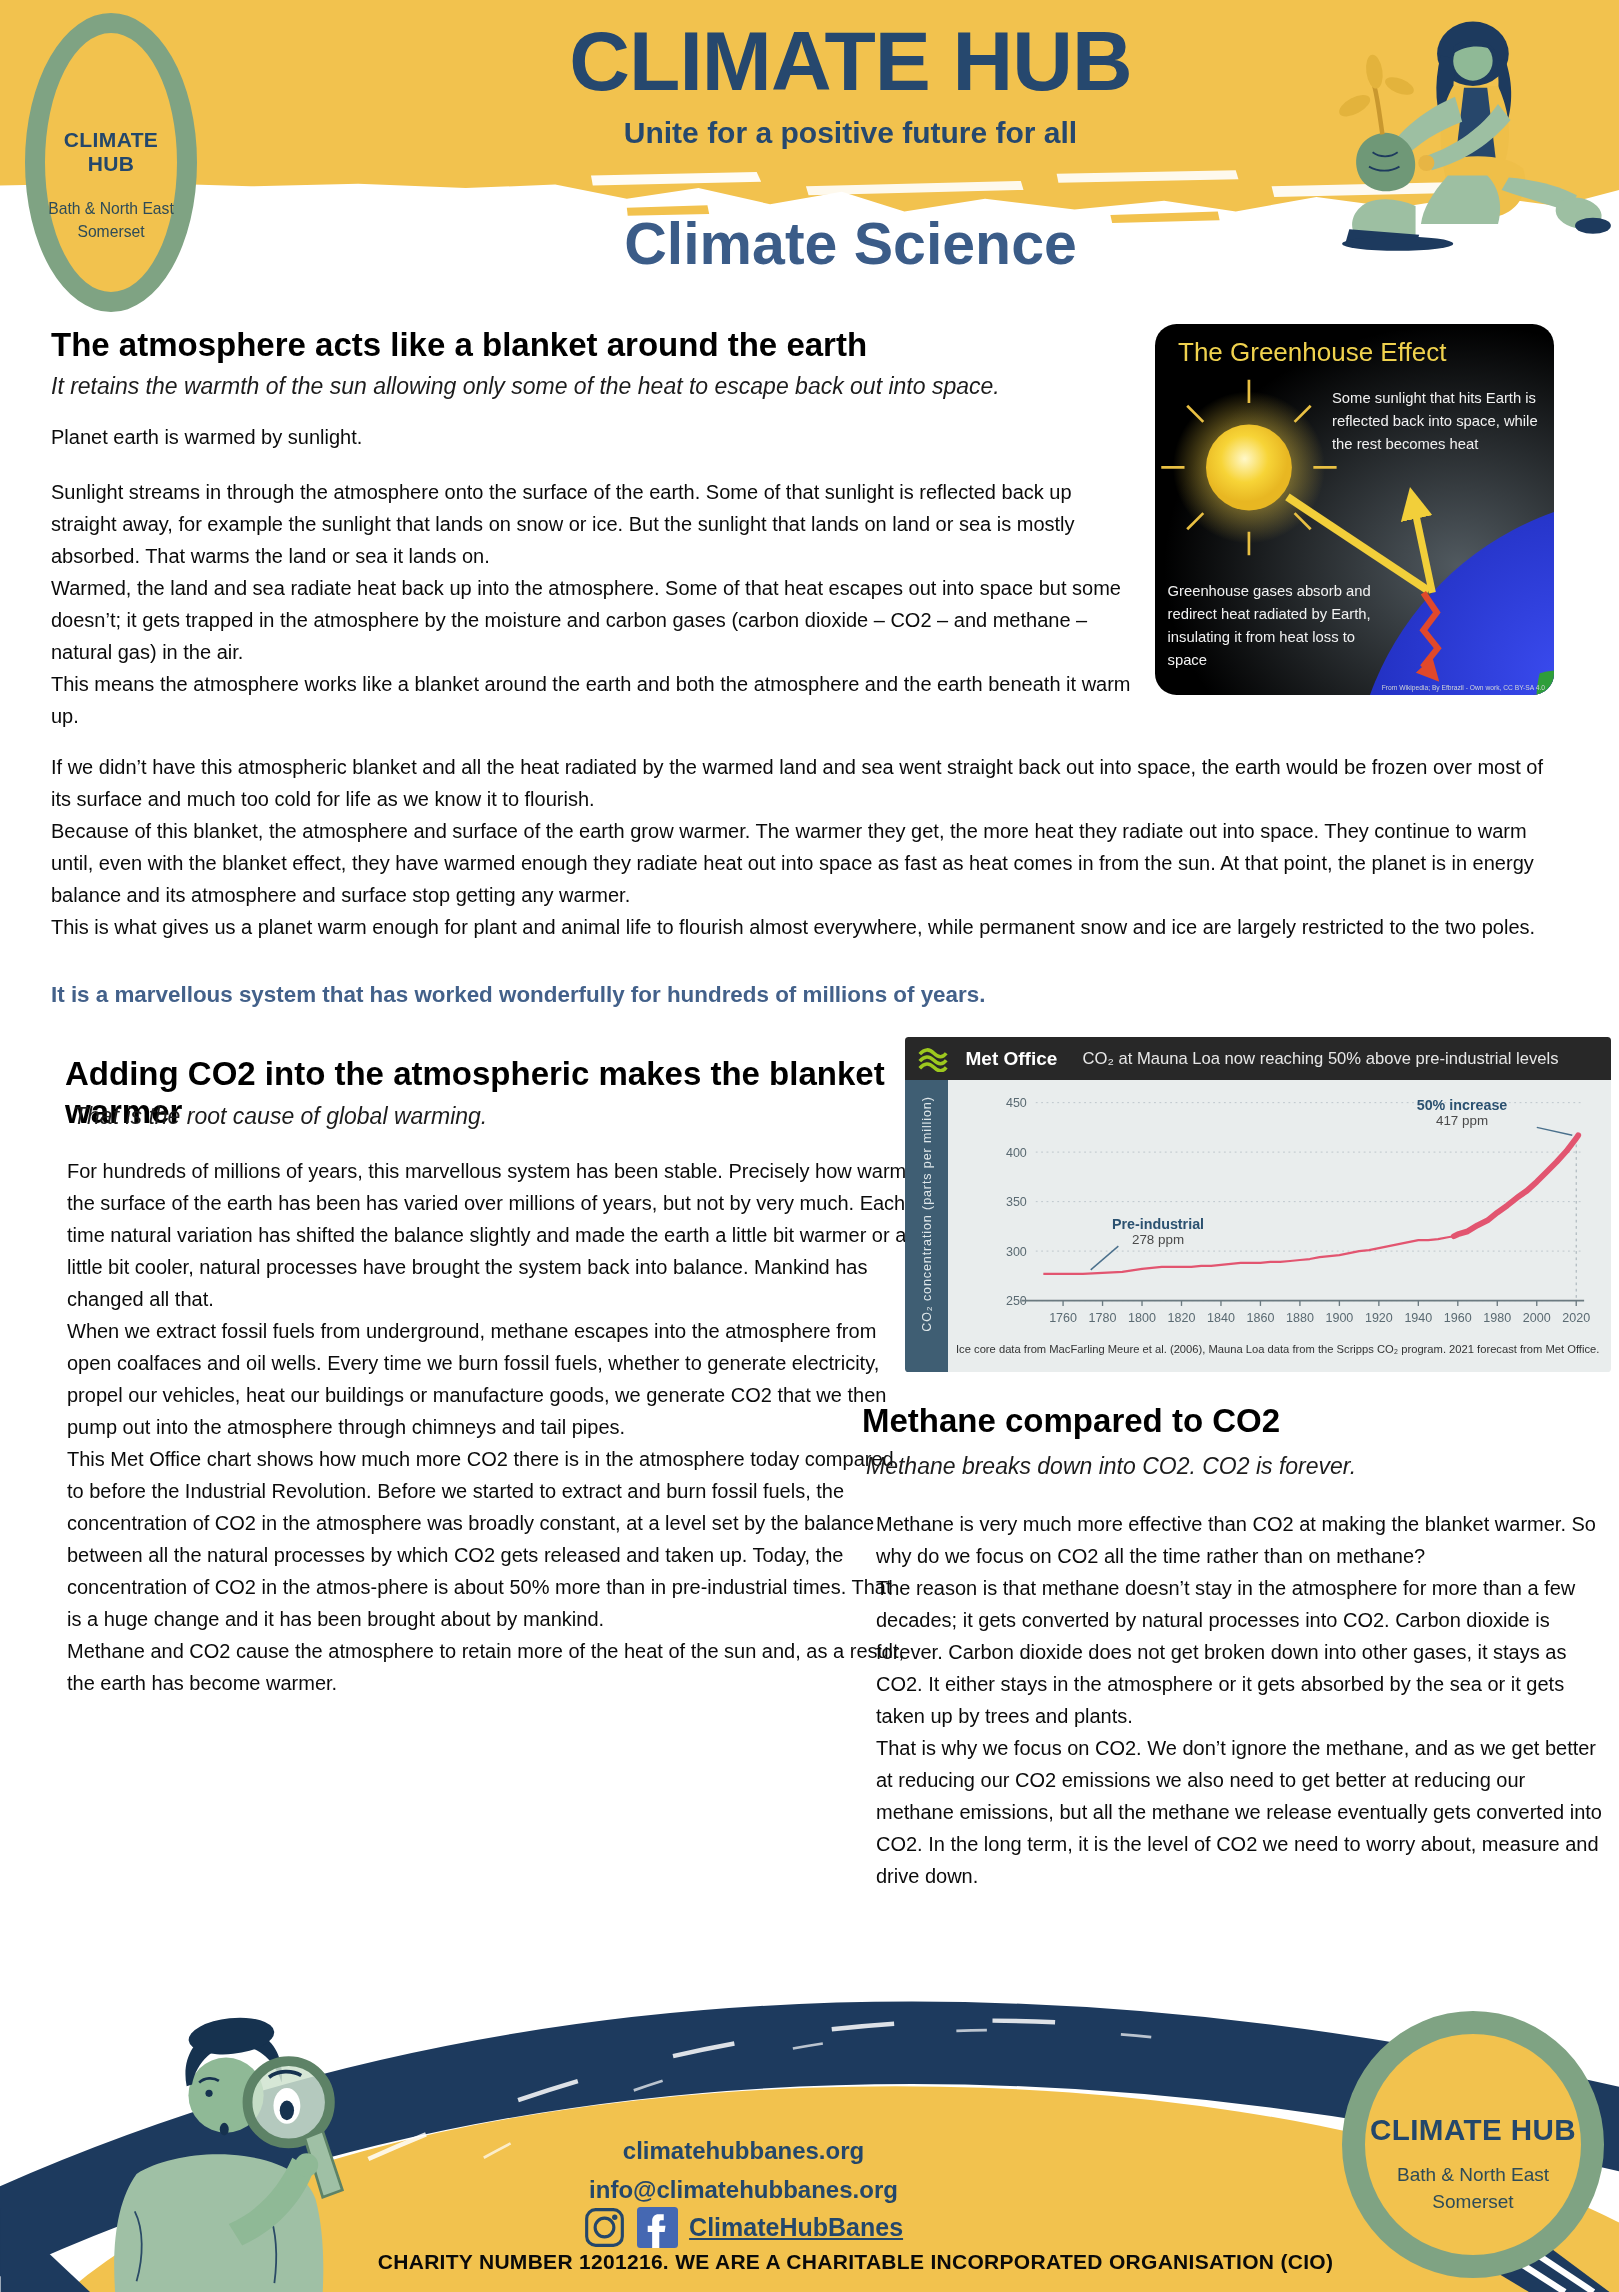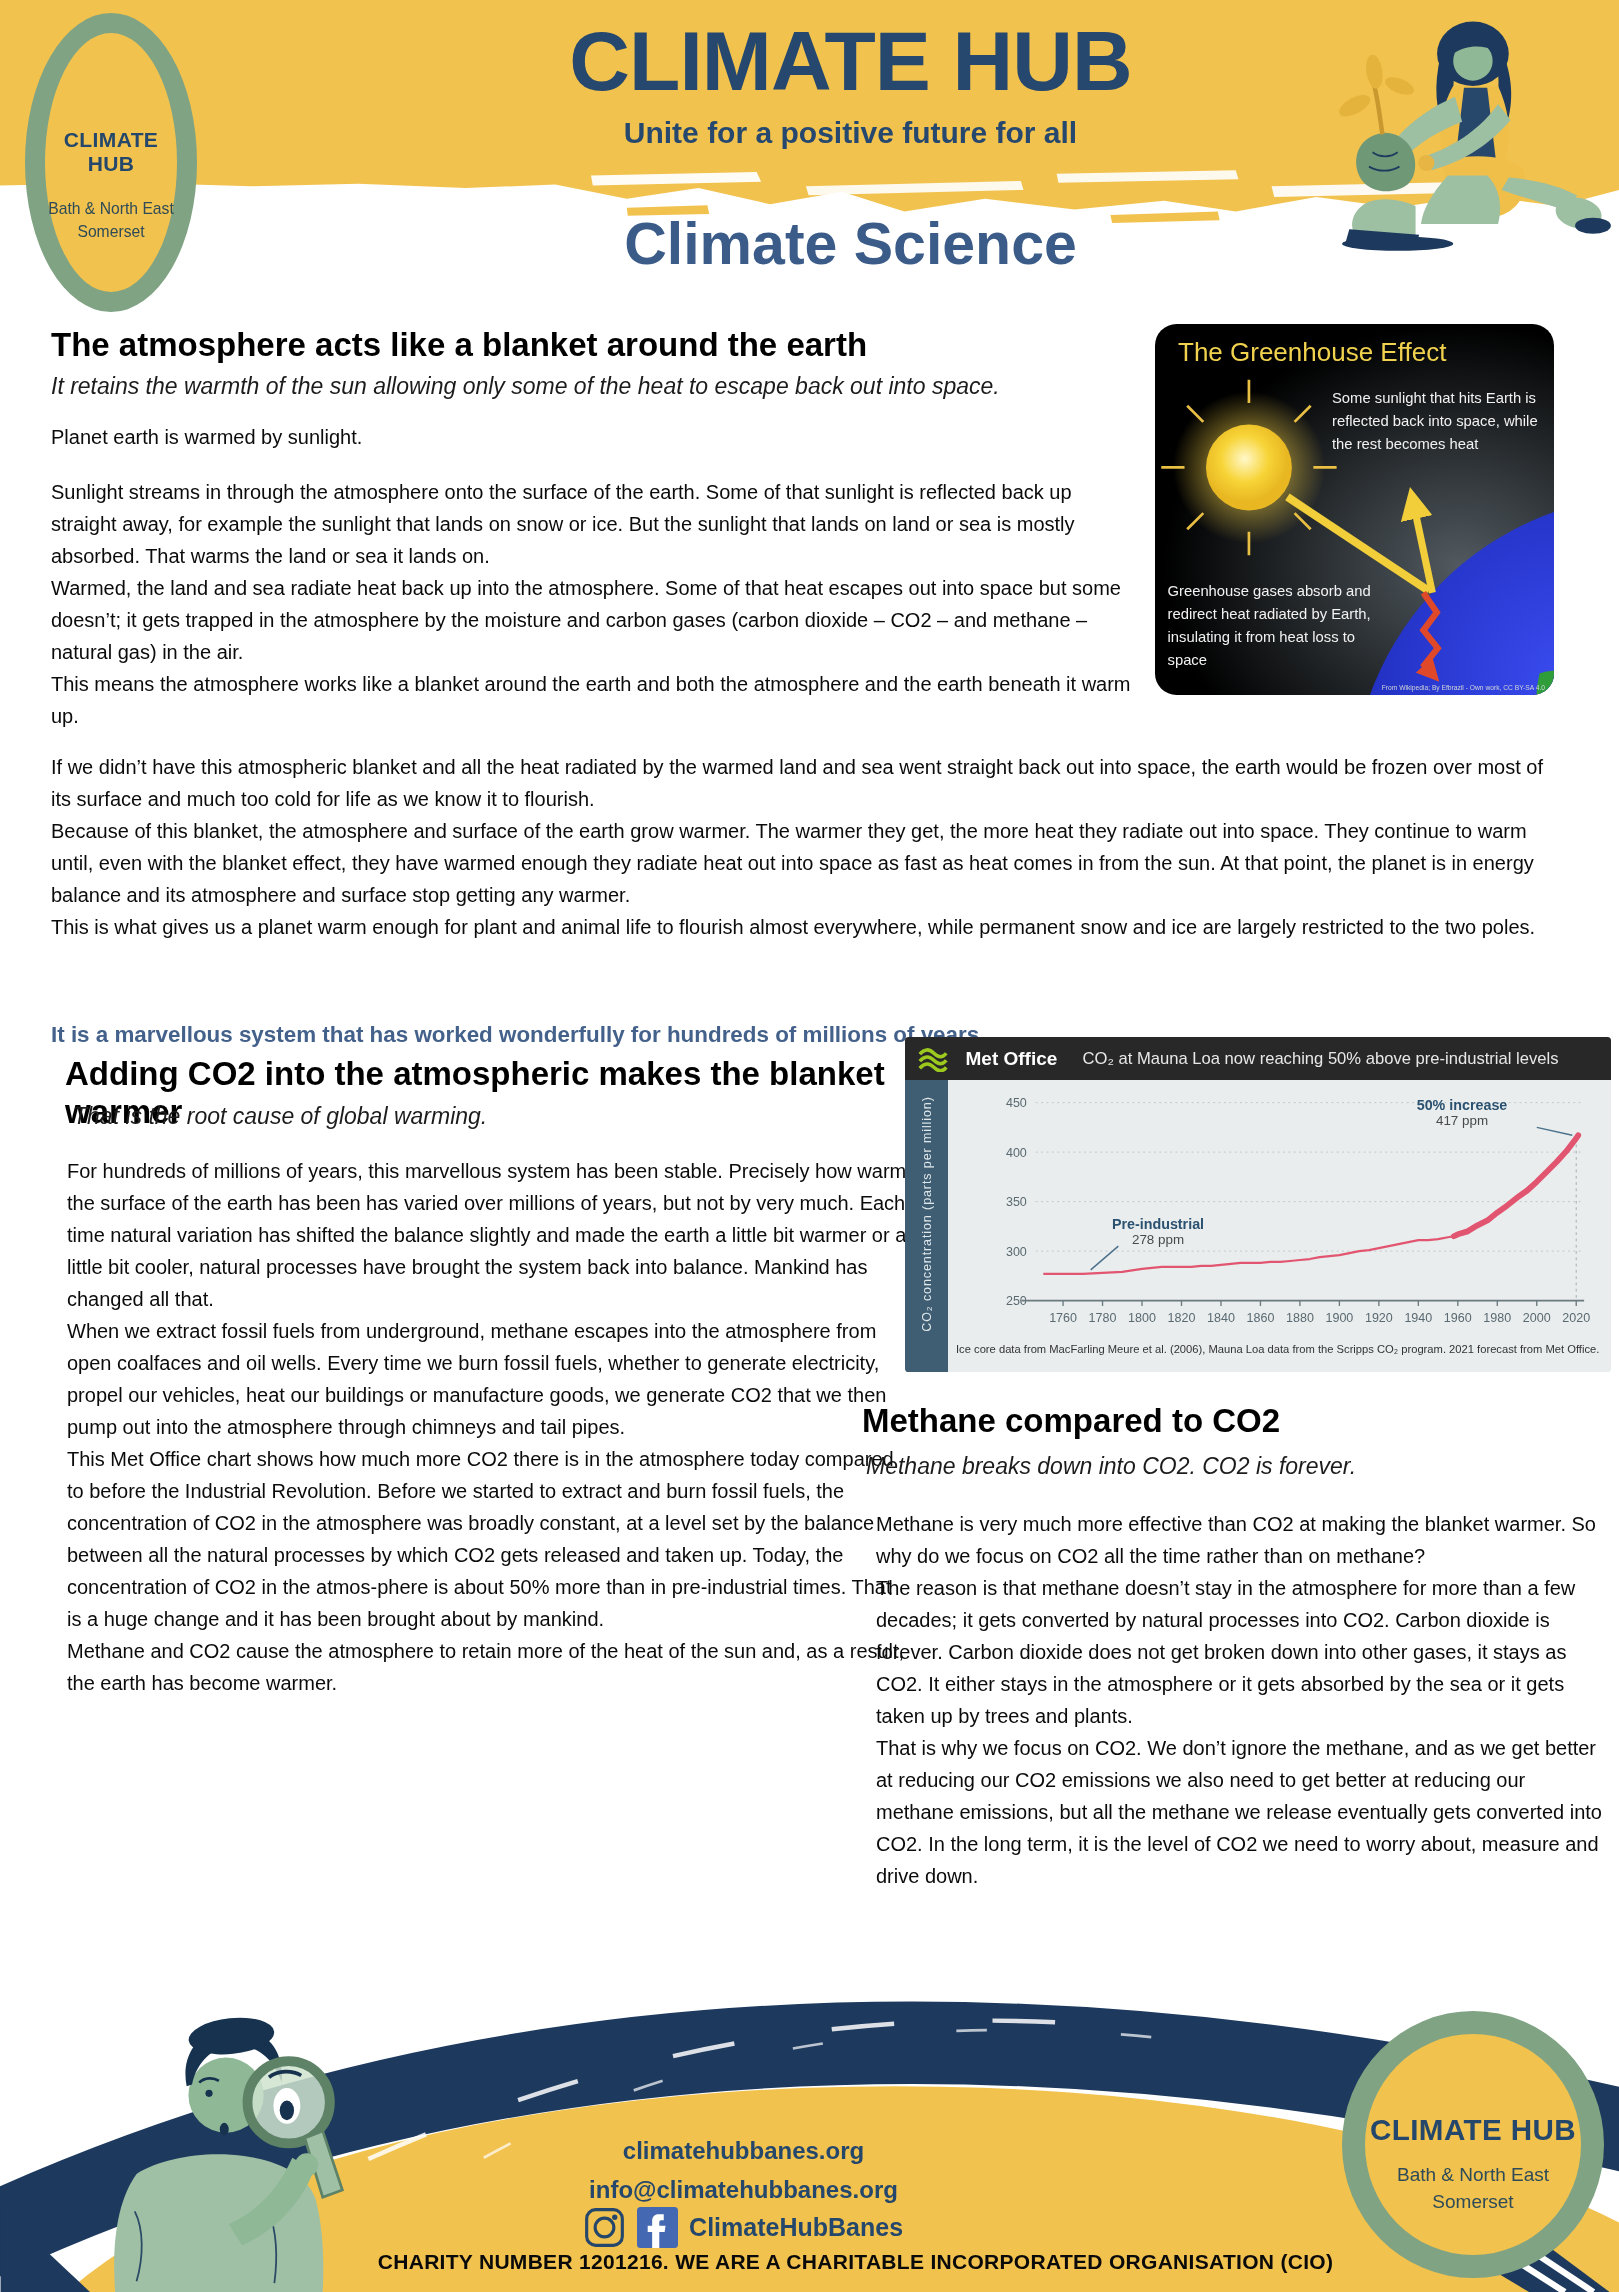--- a/index.html
+++ b/index.html
@@ -21,21 +21,21 @@
   .site-title{left:385px;top:12.5px;width:931px;text-align:center;font-size:84px;font-weight:bold;
               color:#26486E;letter-spacing:-0.9px;}
   .site-tagline{left:385px;top:116px;width:931px;text-align:center;font-size:30px;font-weight:bold;color:#26486E;}
   .page-heading{left:385px;top:210px;width:931px;text-align:center;font-size:59px;font-weight:bold;color:#3B5C88;}
 
   
   .h2{font-size:33px;font-weight:bold;color:#000;}
   .subhead{font-size:23px;font-style:italic;color:#1c1c1c;}
   .body-block p{margin:0;font-size:20px;line-height:32px;}
   .p-single{font-size:20px;line-height:32px;}
-  .highlight{font-size:22.4px;font-weight:bold;color:#43618A;margin-top:40px;}
+  .highlight{font-size:22.4px;font-weight:bold;color:#43618A;}
   .s1-h{left:51px;top:326px;width:1030px;}
   .s1-sub{left:51px;top:373px;}
   .s1-p1{left:51px;top:421px;}
   .s1-blockA{left:51px;top:476px;width:1088px;}
   .s1-blockB{left:51px;top:751px;width:1496px;}
   .s1-high{left:51px;top:982px;}
   .s2-h{left:65px;top:1055px;width:896px;}
   .s2-sub{left:73px;top:1103px;}
   .s2-block{left:67px;top:1155px;width:840px;}
   .s3-h{left:862px;top:1402px;width:716px;}
@@ -65,21 +65,21 @@
   .anno-t{font-size:14.3px;font-weight:bold;color:#2B5170;}
   .anno-v{font-size:13.4px;color:#4a4a4a;}
   .mo-caption{position:absolute;left:43px;right:3.6px;top:263px;text-align:center;font-size:11.2px;color:#333;}
   .tick{font-size:14px;fill:#5A6A72;}
 
   
   .footer-art{position:absolute;left:0;top:1943px;}
   .f-web{left:475px;top:2137px;width:537px;text-align:center;font-size:24px;font-weight:bold;color:#24476B;}
   .f-email{left:475px;top:2176px;width:537px;text-align:center;font-size:24px;font-weight:bold;color:#24476B;}
   .f-social{left:475px;top:2207px;width:537px;display:flex;justify-content:center;align-items:center;gap:11.6px;}
-  .f-handle{font-size:25px;font-weight:bold;color:#24476B;}
+  .f-handle{font-size:25px;font-weight:bold;color:#24476B;text-decoration:underline;}
   .f-charity{left:90px;top:2250px;width:1531px;text-align:center;font-size:21px;font-weight:bold;
              color:#0a0a0a;letter-spacing:0.3px;}
   .logo-footer{left:1342px;top:2011px;width:262px;height:267px;border-width:23px;padding-top:79px;}
   .logo-footer .logo-name{font-size:29.6px;}
   .logo-footer .logo-sub{font-size:19px;margin-top:16px;}
   .logo-footer .logo-sub + .logo-sub{margin-top:3.6px;}
 </style>
 </head>
 <body>
 

